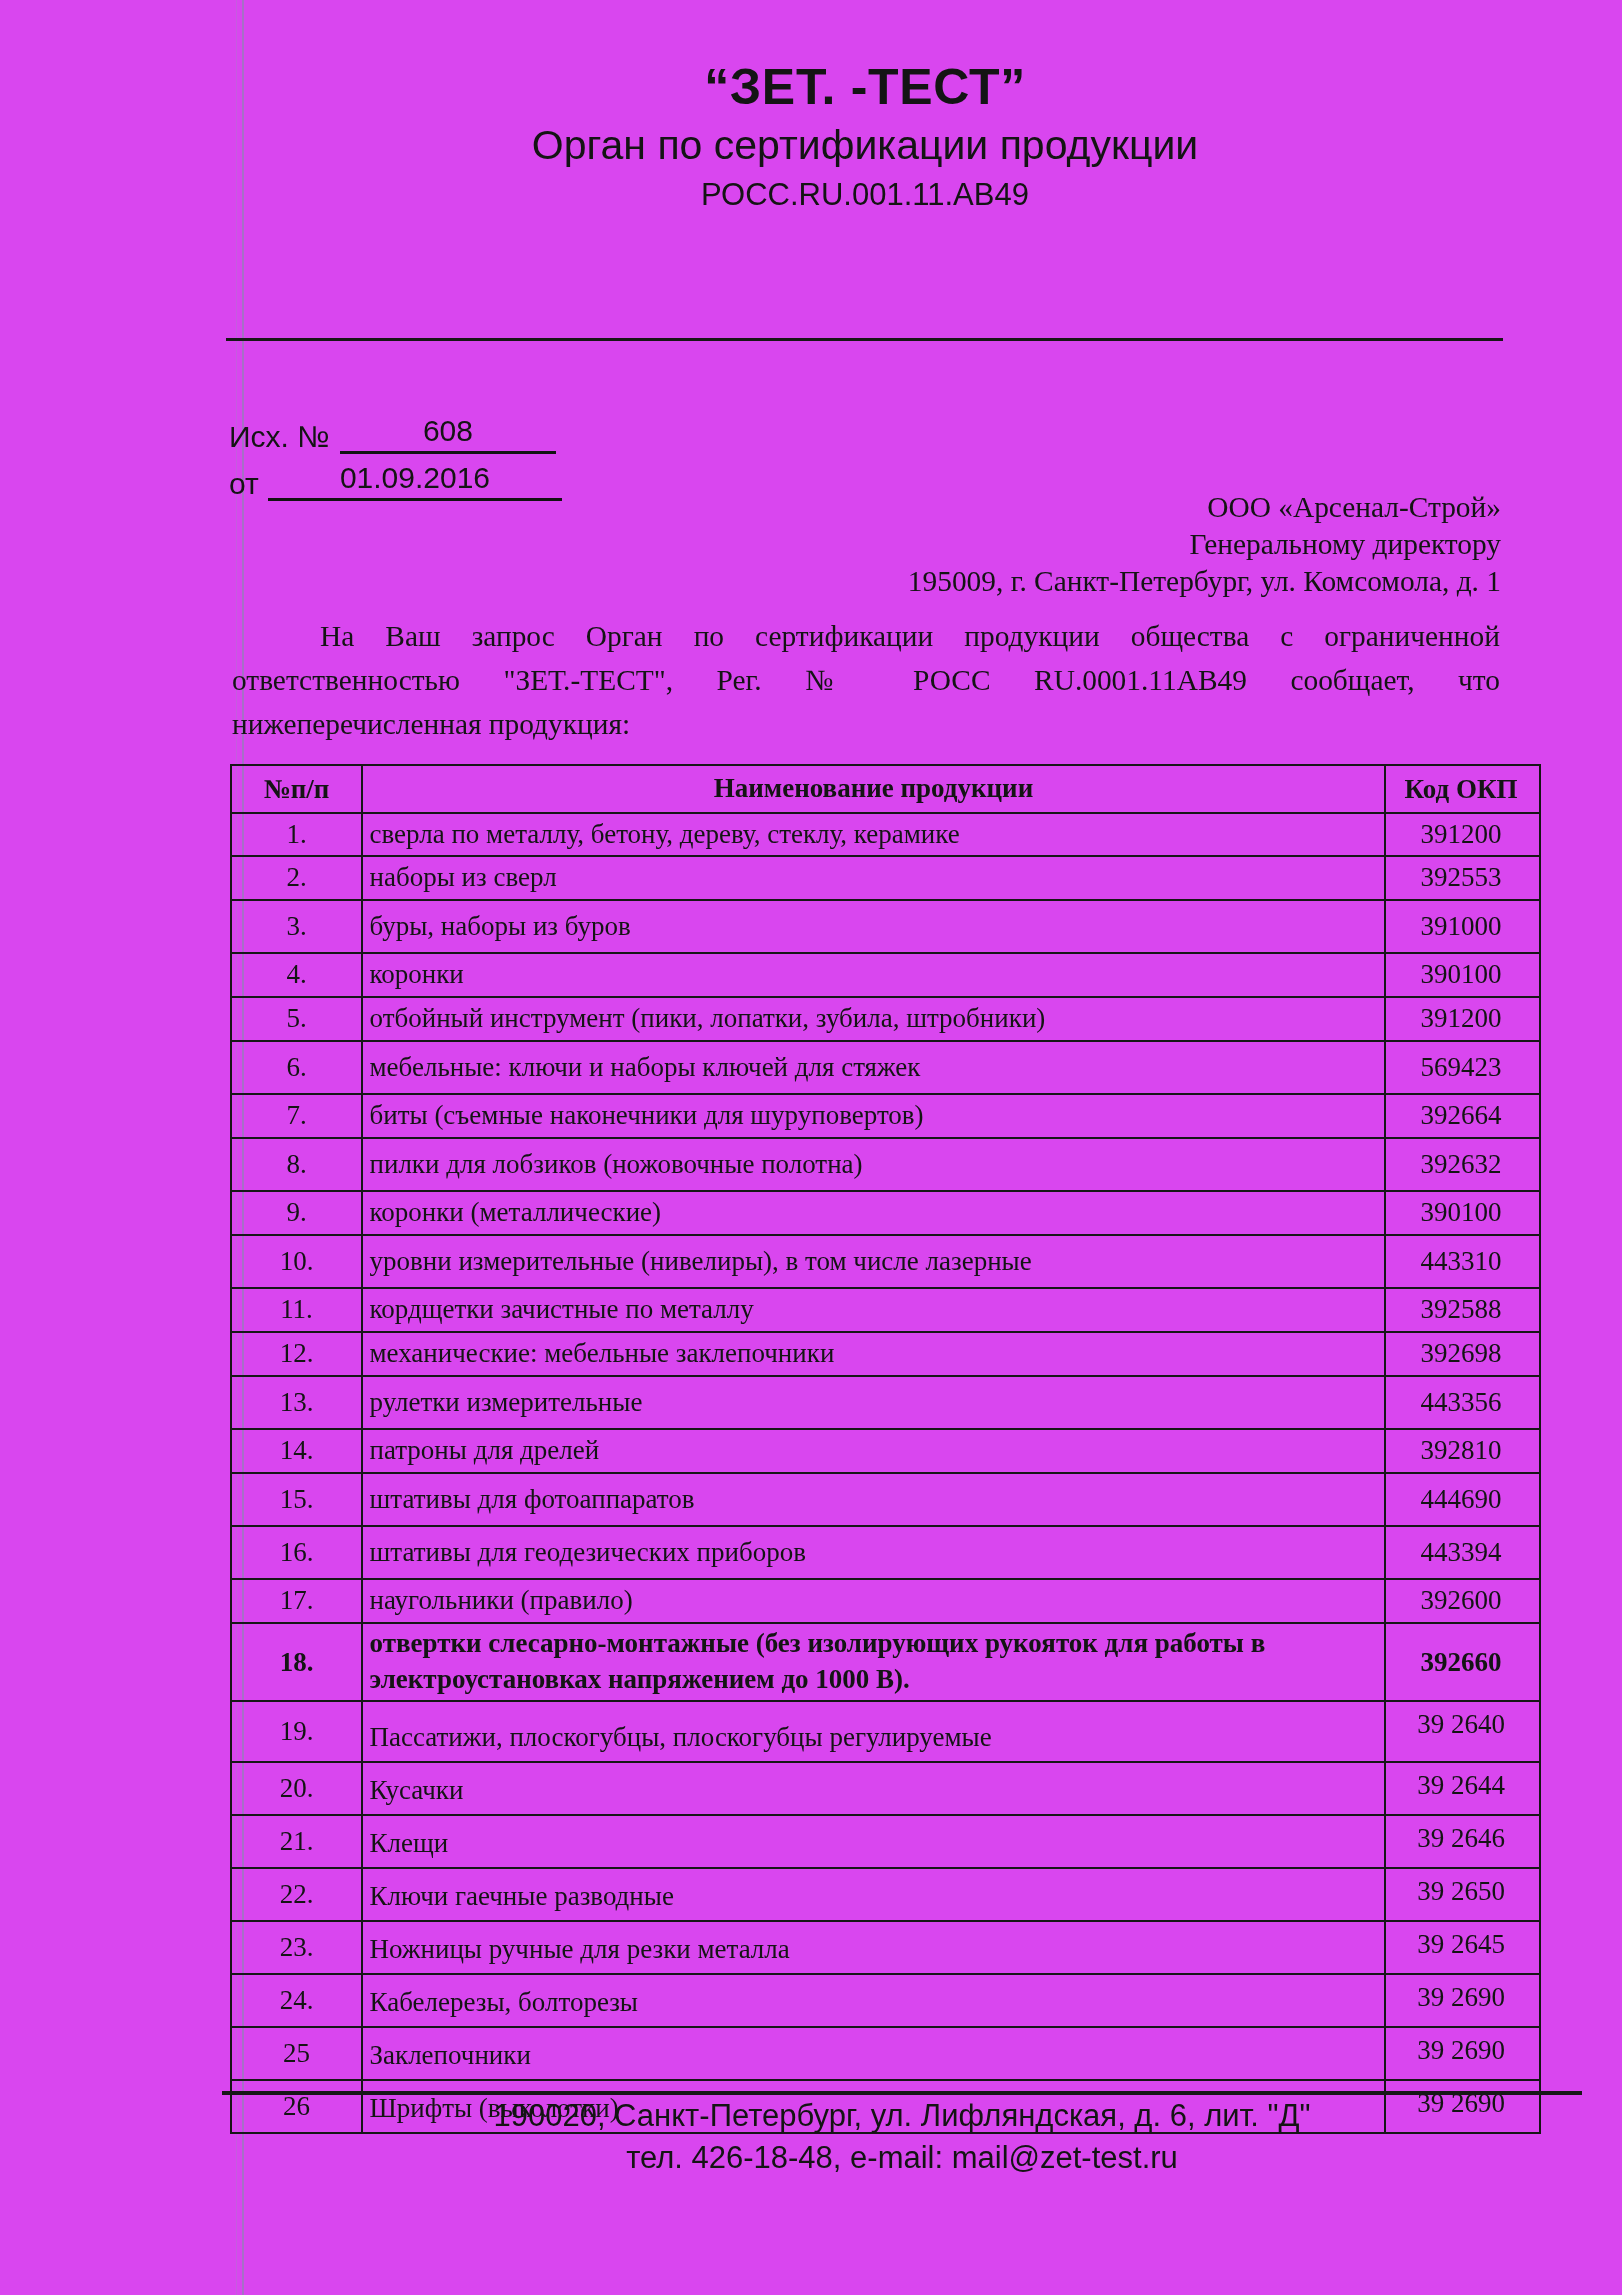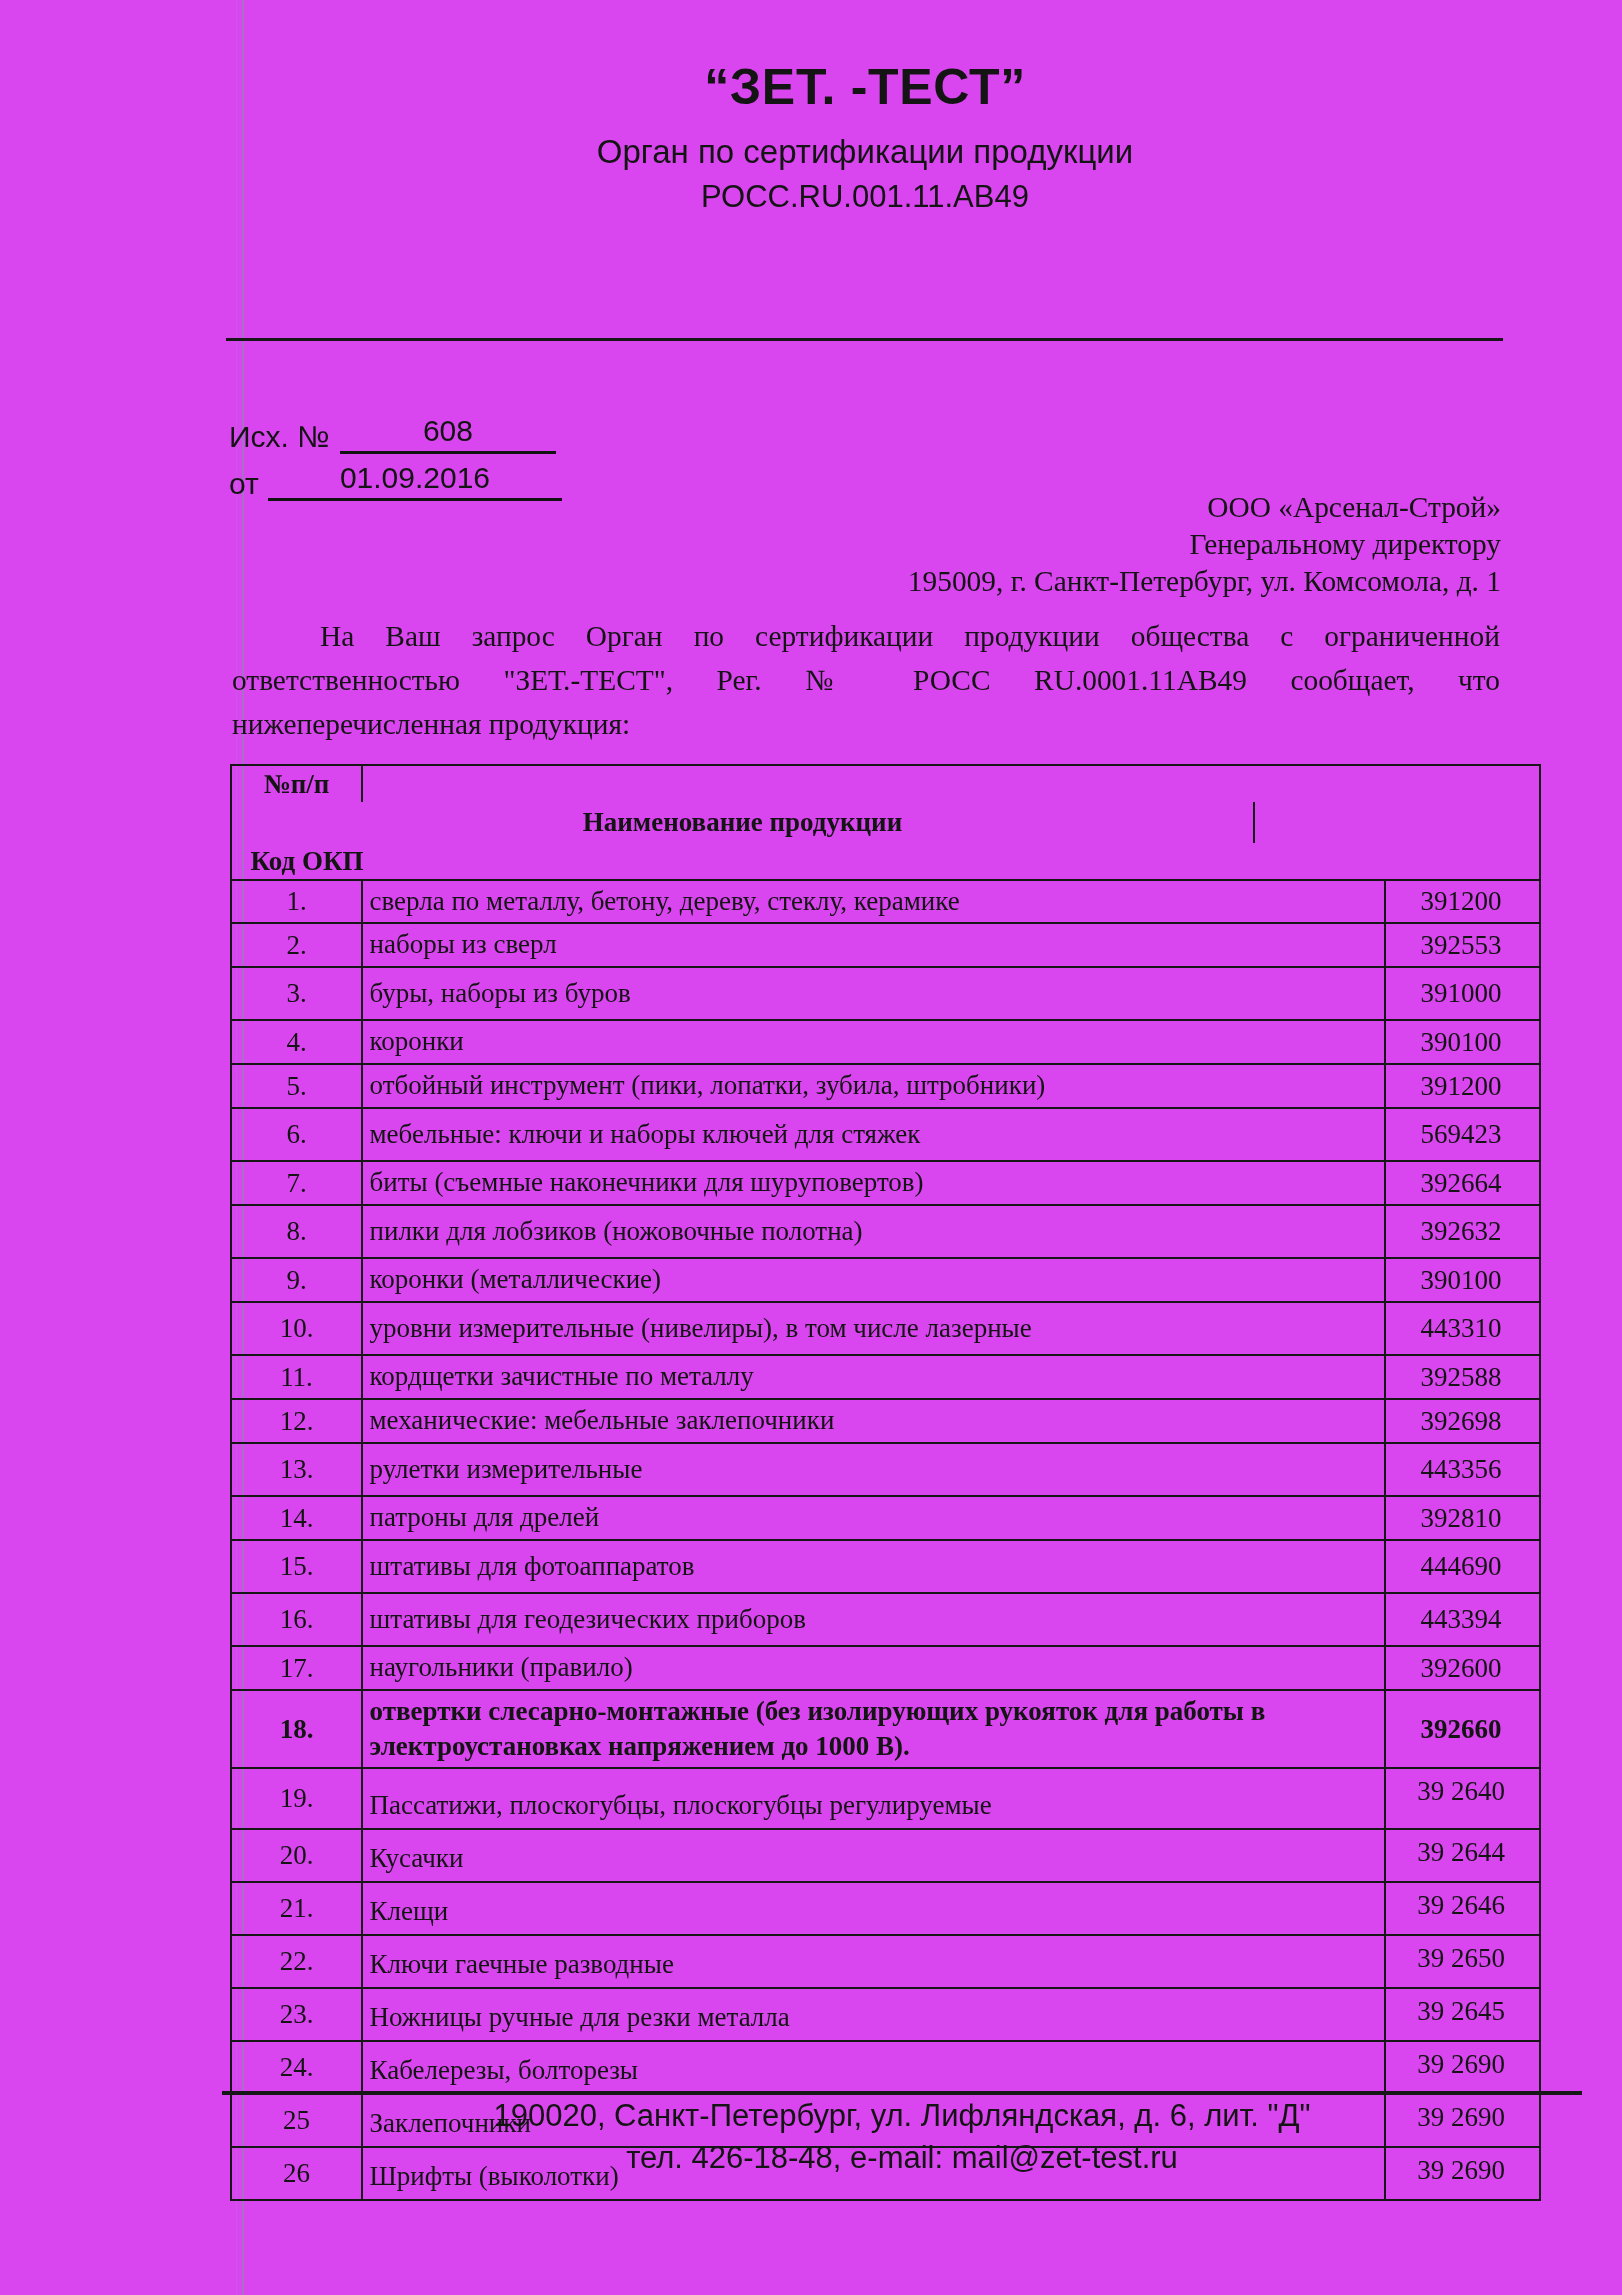--- a/index.html
+++ b/index.html
@@ -20,21 +20,21 @@
     background:rgba(140,160,180,.25);
   }
 
   
   .org-header{
     position:absolute;top:58px;left:232px;width:1266px;
     text-align:center;
     font-family:"Liberation Sans", sans-serif;
   }
   .org-title{font-size:50px;font-weight:bold;letter-spacing:0.7px;}
-  .org-subtitle{font-size:33px;margin-top:17px;}
+  .org-subtitle{font-size:41px;margin-top:6px;}
   .org-reg{font-size:31px;margin-top:7.9px;}
 
   .rule-top{
     position:absolute;top:338px;left:226px;width:1277px;height:3.3px;
     background:#171717;
   }
 
   
   .ref-block{
     position:absolute;top:407px;left:229px;
@@ -71,21 +71,21 @@
 
   
   .ptable{
     position:absolute;top:764px;left:230px;width:1311px;
     border:2.6px solid #161616;
     font-family:"Liberation Serif", serif;
     font-size:27px;
     box-sizing:border-box;
   }
   .trow,.thead{display:flex;border-top:2.6px solid #161616;}
-  .thead{border-top:none;min-height:46px;font-weight:bold;flex-direction:column;}
+  .thead{border-top:none;min-height:46px;font-weight:bold;}
   .cell{
     display:flex;align-items:center;box-sizing:border-box;
     padding:2.6px 6.5px;
   }
   .c-num{width:131px;justify-content:center;border-right:2px solid #161616;}
   .c-name{width:1023px;justify-content:flex-start;border-right:2px solid #161616;line-height:1.32;}
   .c-code{width:150px;justify-content:center;}
   .thead .c-name,.thead .c-code{justify-content:center;}
 
   .trow{min-height:42px;}

